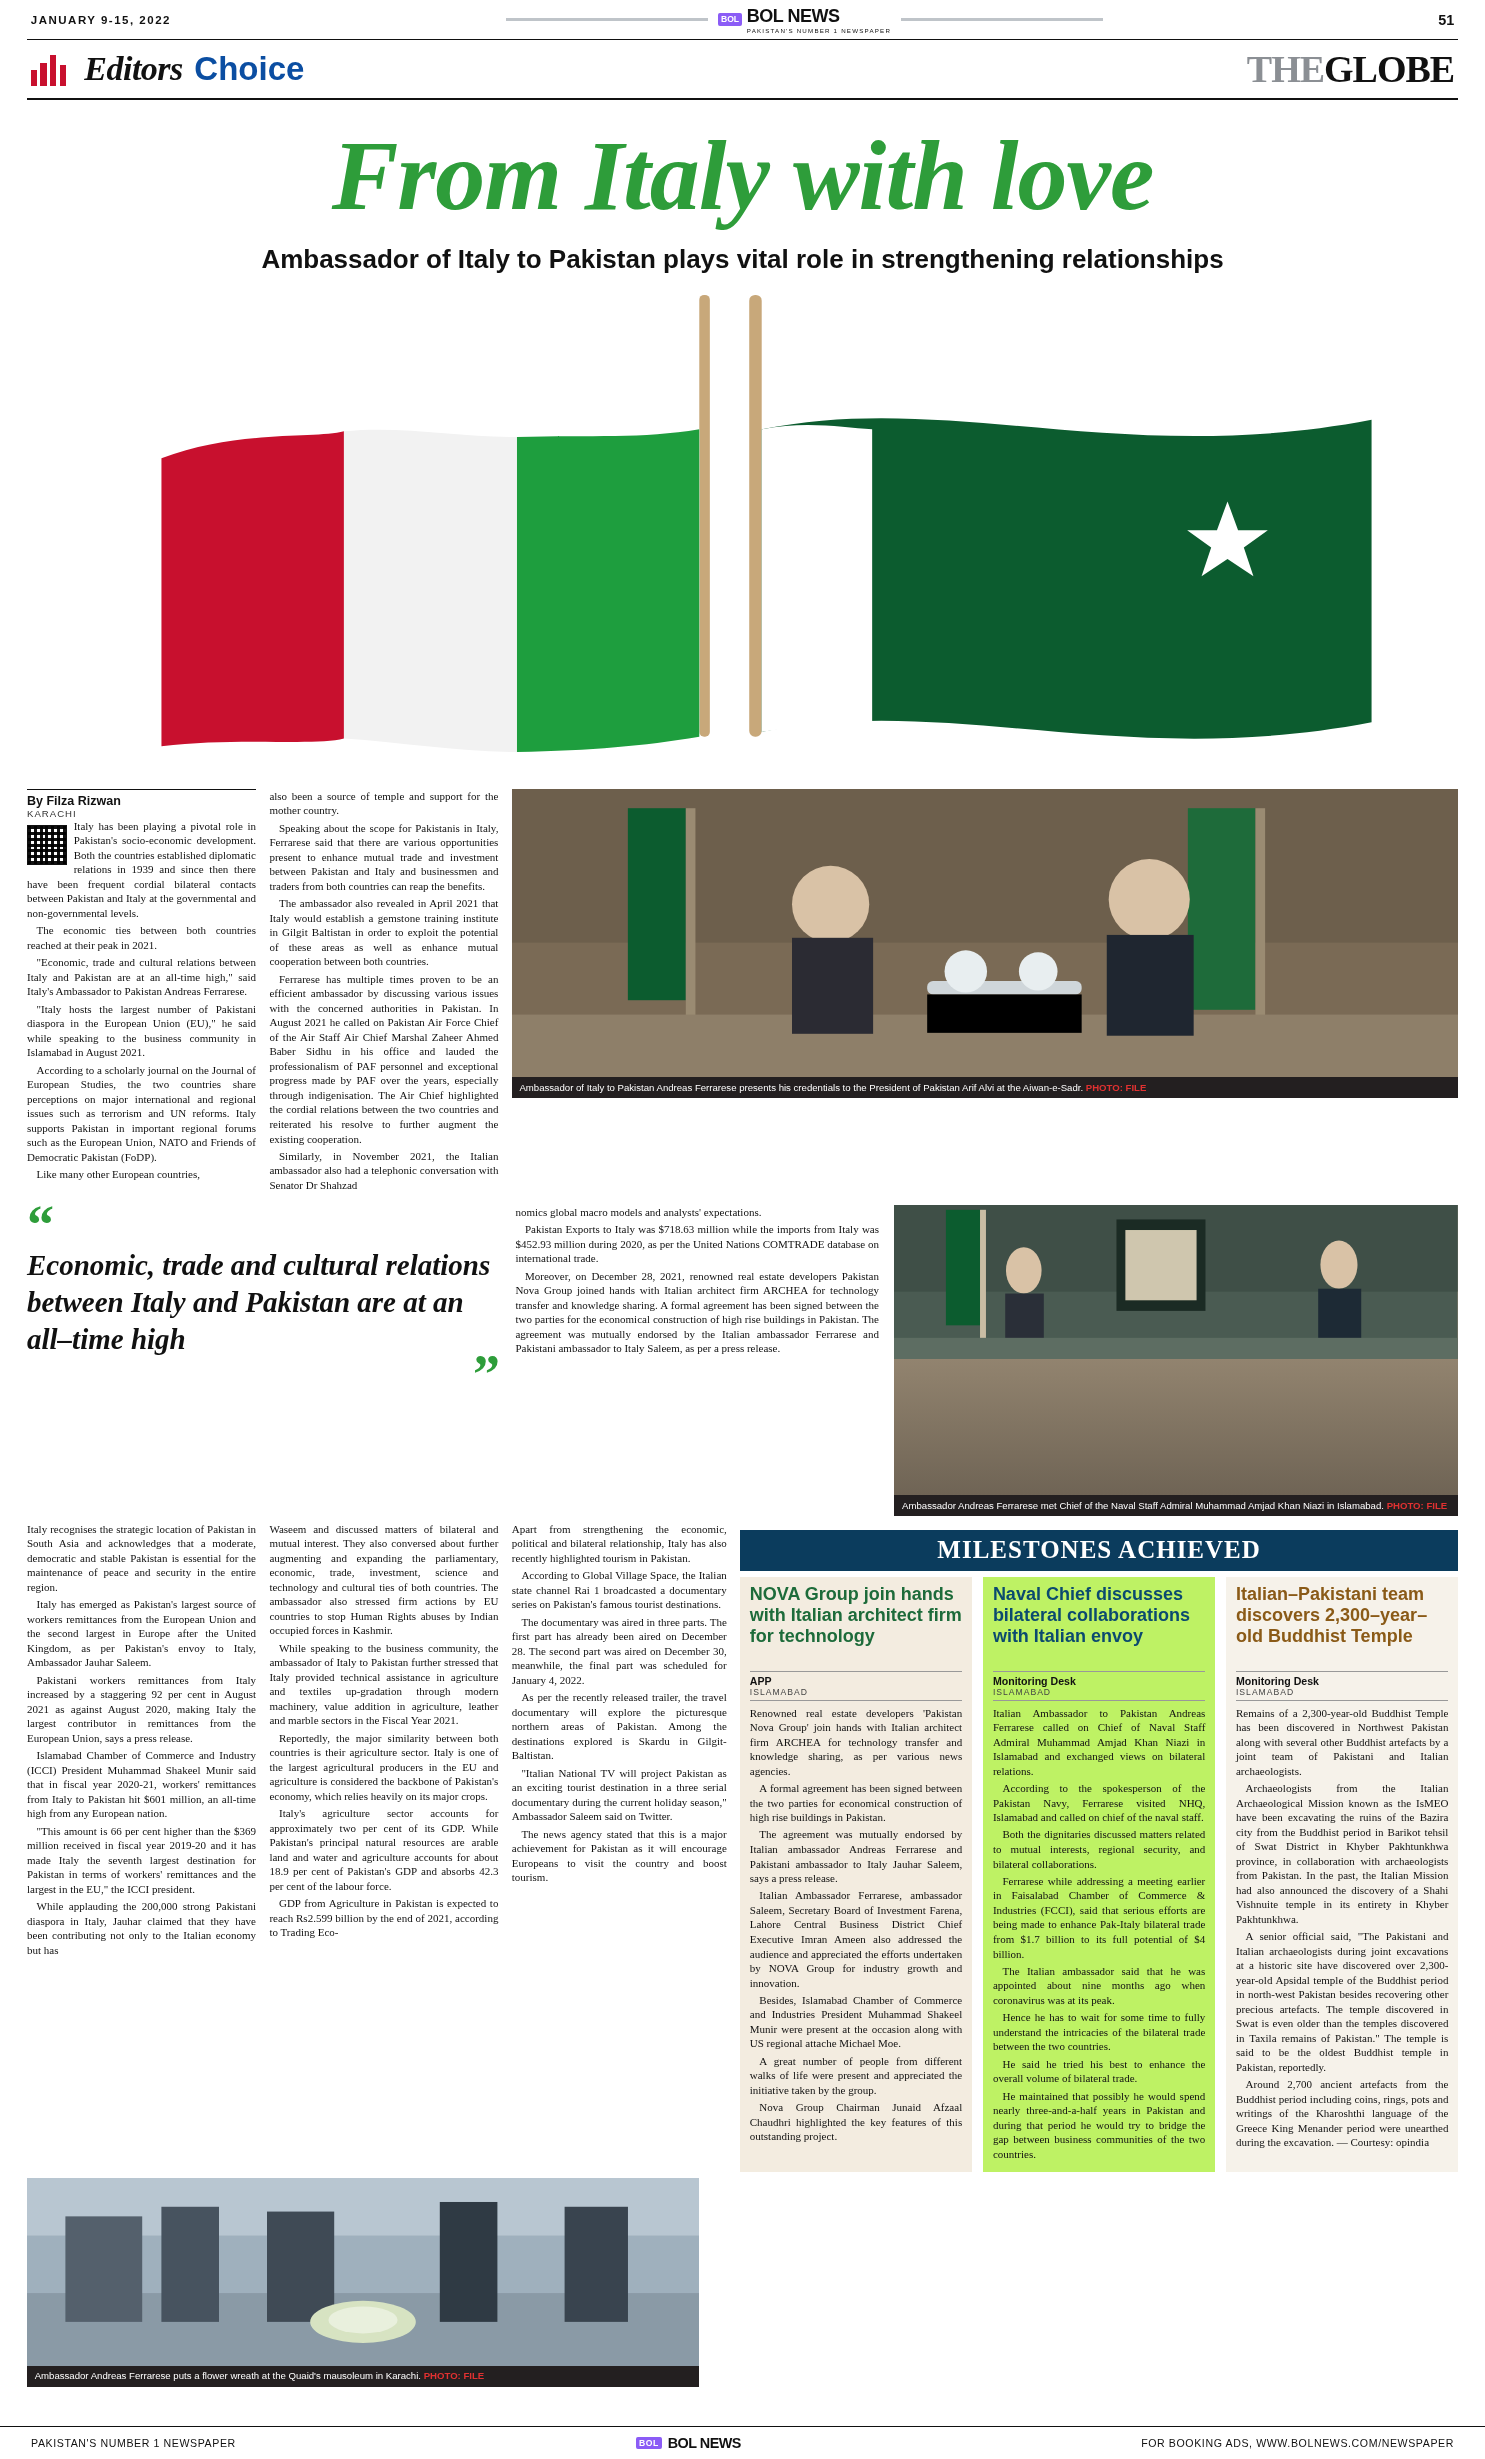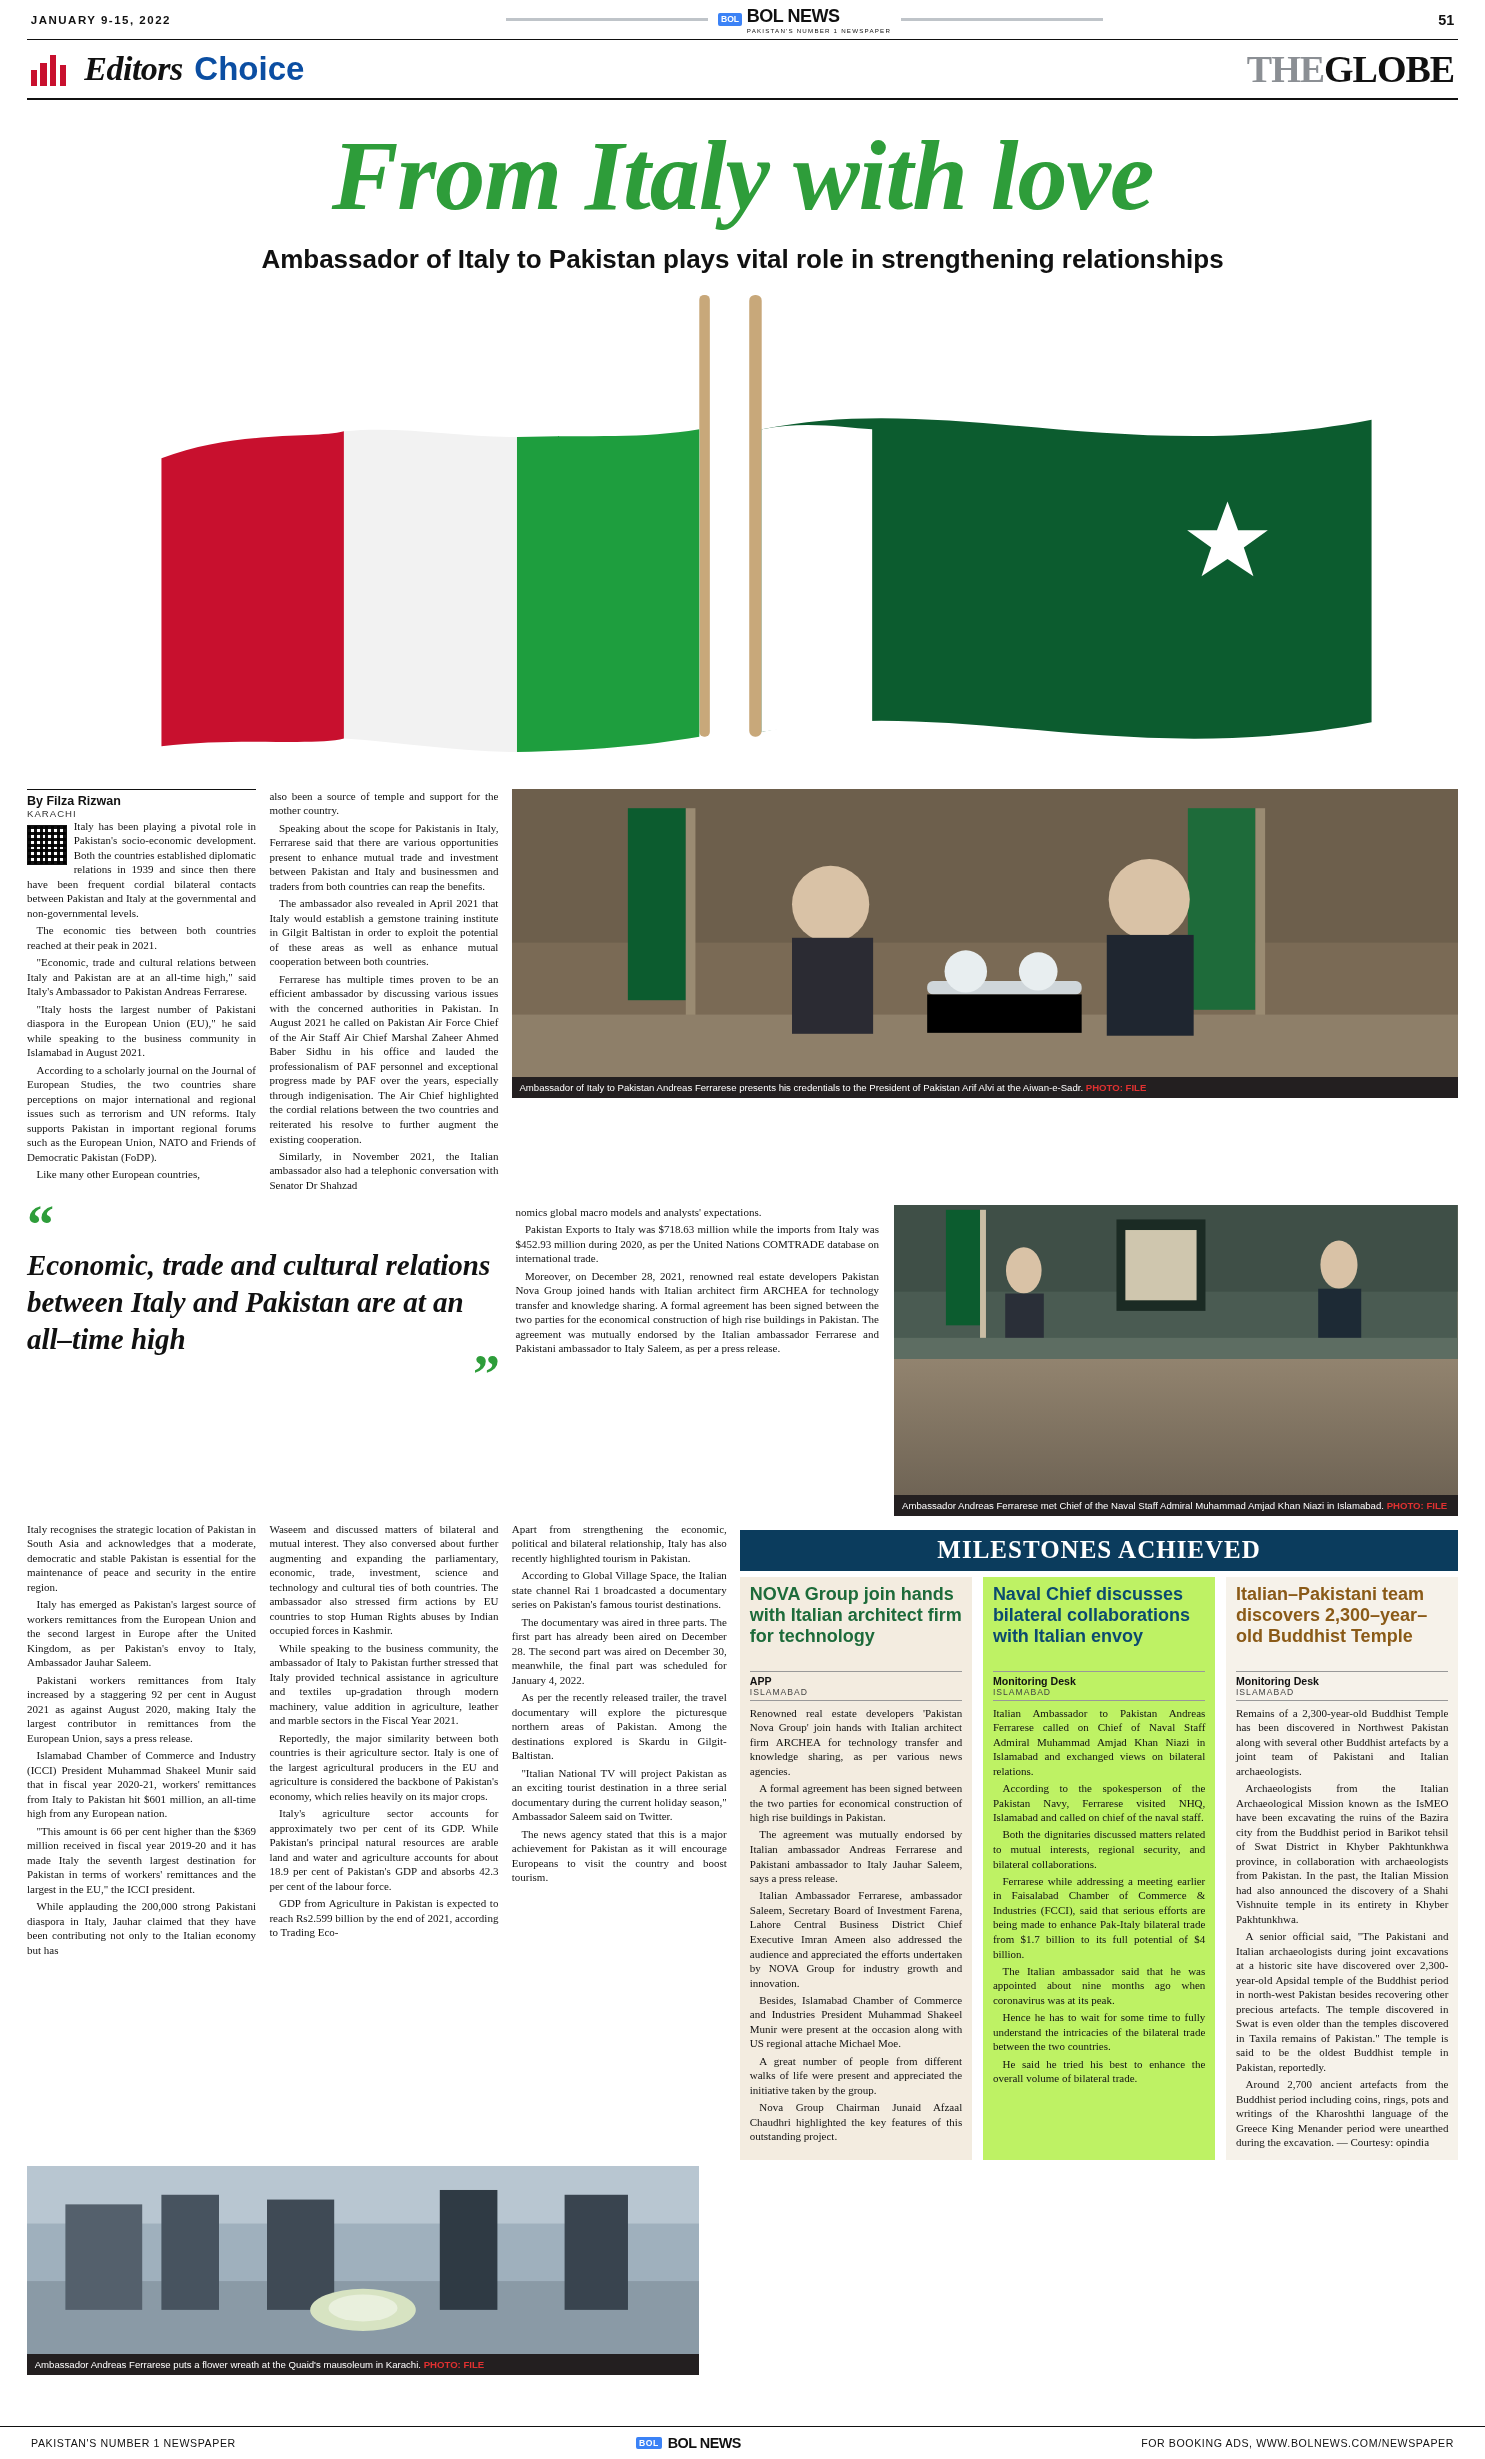--- a/index.html
+++ b/index.html
@@ -20,21 +20,21 @@
     height:40px; border-bottom:1.9px solid #111; padding:0 3.8px;
   }
   .topbar .date {
     font-family:"Liberation Sans", sans-serif;
     font-size:11.5px; letter-spacing:1.5px; font-weight:700; color:#111;
   }
   .topbar-center { display:flex; align-items:center; gap:9.6px; flex:1; justify-content:center; }
   .rule { height:2.9px; background:#bfc4c9; width:202px; }
   .bolnews { display:flex; align-items:center; gap:4.8px; }
   .bol-badge {
-    background:#3b82f6; color:#fff; font-family:"Liberation Sans", sans-serif;
+    background:#8b5cf6; color:#fff; font-family:"Liberation Sans", sans-serif;
     font-size:8.6px; font-weight:700; padding:1.9px 2.9px; line-height:1;
     border-radius:1.9px;
   }
   .bol-word { font-family:"Liberation Sans", sans-serif; font-weight:700; font-size:18px; letter-spacing:-0.5px; }
   .bol-sub { font-family:"Liberation Sans", sans-serif; font-size:6.2px; letter-spacing:1.2px; text-align:center; }
   .pagenum { font-family:"Liberation Sans", sans-serif; font-size:14.4px; font-weight:700; }
 
   
   .masthead {
     display:flex; align-items:center; justify-content:space-between;
@@ -348,20 +348,21 @@
             <div class="s1">Monitoring Desk</div>
             <div class="s2">ISLAMABAD</div>
           </div>
           <p class="body first">Italian Ambassador to Pakistan Andreas Ferrarese called on Chief of Naval Staff Admiral Muhammad Amjad Khan Niazi in Islamabad and exchanged views on bilateral relations.</p>
           <p class="body">According to the spokesperson of the Pakistan Navy, Ferrarese visited NHQ, Islamabad and called on chief of the naval staff.</p>
           <p class="body">Both the dignitaries discussed matters related to mutual interests, regional security, and bilateral collaborations.</p>
           <p class="body">Ferrarese while addressing a meeting earlier in Faisalabad Chamber of Commerce &amp; Industries (FCCI), said that serious efforts are being made to enhance Pak-Italy bilateral trade from $1.7 billion to its full potential of $4 billion.</p>
           <p class="body">The Italian ambassador said that he was appointed about nine months ago when coronavirus was at its peak.</p>
           <p class="body">Hence he has to wait for some time to fully understand the intricacies of the bilateral trade between the two countries.</p>
           <p class="body">He said he tried his best to enhance the overall volume of bilateral trade.</p>
+          <p class="body">He maintained that possibly he would spend nearly three-and-a-half years in Pakistan and during that period he would try to bridge the gap between business communities of the two countries.</p>
         </div>
 
         <div class="ms-col c3">
           <div class="ms-title">Italian–Pakistani team discovers 2,300–year–old Buddhist Temple</div>
           <div class="ms-src">
             <div class="s1">Monitoring Desk</div>
             <div class="s2">ISLAMABAD</div>
           </div>
           <p class="body first">Remains of a 2,300-year-old Buddhist Temple has been discovered in Northwest Pakistan along with several other Buddhist artefacts by a joint team of Pakistani and Italian archaeologists.</p>
           <p class="body">Archaeologists from the Italian Archaeological Mission known as the IsMEO have been excavating the ruins of the Bazira city from the Buddhist period in Barikot tehsil of Swat District in Khyber Pakhtunkhwa province, in collaboration with archaeologists from Pakistan. In the past, the Italian Mission had also announced the discovery of a Shahi Vishnuite temple in its entirety in Khyber Pakhtunkhwa.</p>

